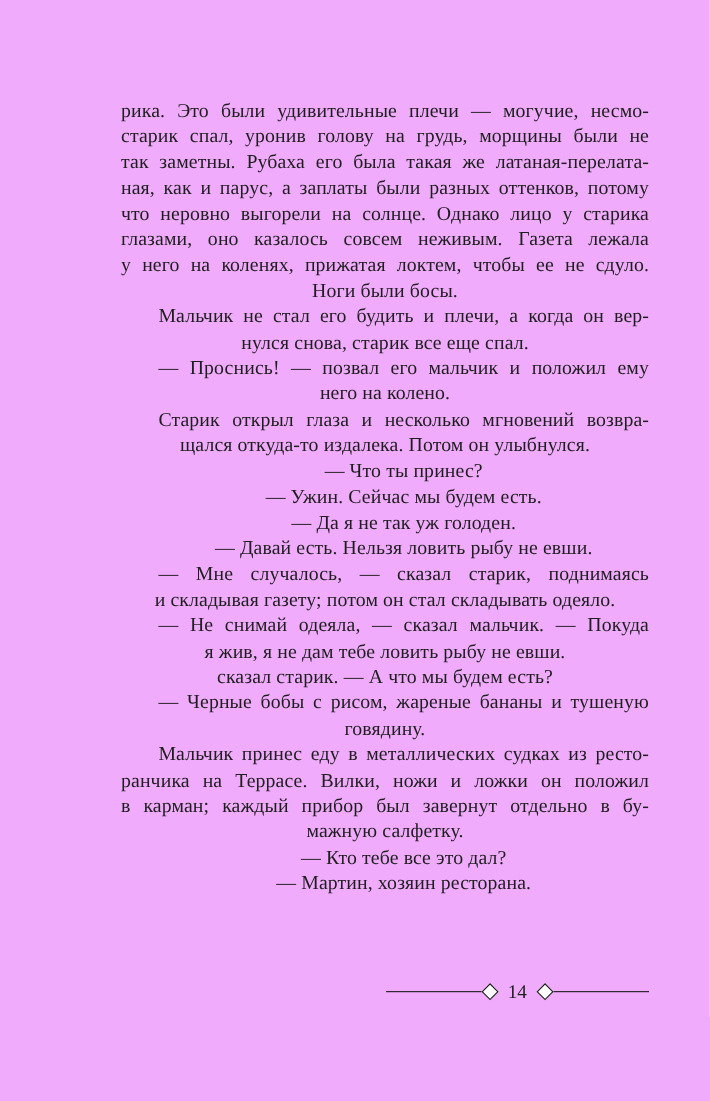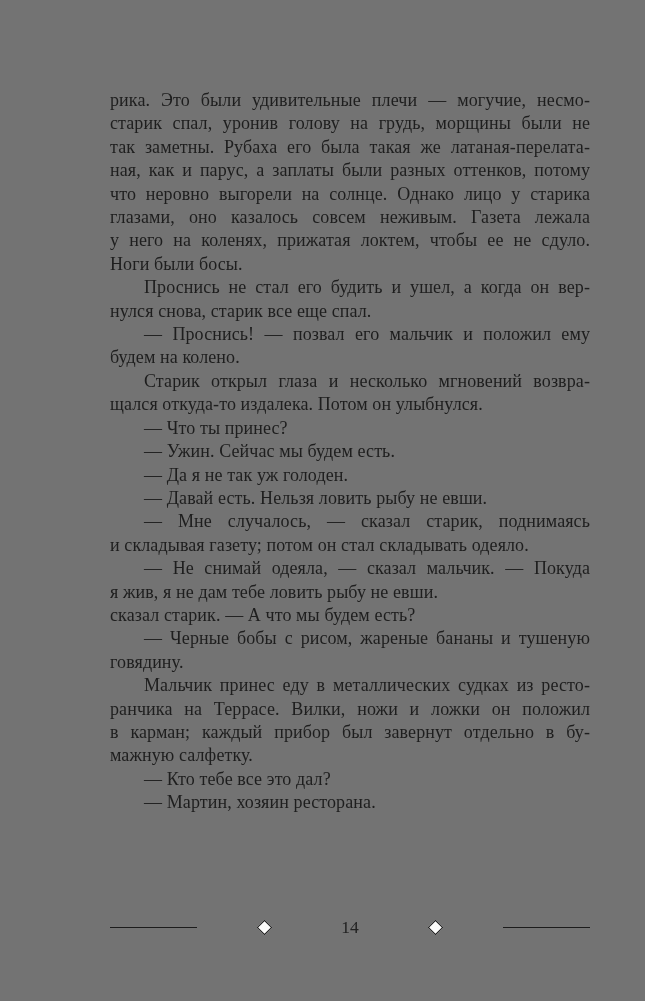--- a/index.html
+++ b/index.html
@@ -10,54 +10,53 @@
     width: 645px;
     height: 1001px;
     position: relative;
     background: #fcfcfb;
     overflow: hidden;
     font-family: "Liberation Serif", "DejaVu Serif", serif;
   }
   .page {
     position: absolute;
     inset: 0;
-    background: #737373;
+    background: #f0abfc;
   }
   .text-block {
     position: absolute;
     left: 110px;
     top: 89px;
     width: 480px;
     color: #1e1e1e;
     font-size: 18px;
     line-height: 23.4px;
     letter-spacing: 0.1px;
   }
   .line {
-    text-align: left;
+    text-align: center;
     min-height: 23.4px;
   }
   .line.just {
     text-align: justify;
     text-align-last: justify;
   }
   .line.indent {
     text-indent: 34px;
   }
   .footer {
     position: absolute;
     left: 110px;
     width: 480px;
     top: 892px;
     height: 18px;
     display: flex;
     align-items: center;
-    justify-content: space-between;
+    justify-content: flex-end;
     color: #1e1e1e;
-    margin-top: 26px;
   }
   .rule {
     display: block;
     width: 87px;
     height: 0;
     border-top: 1.5px solid #1c1c1c;
   }
   .diamond {
     display: block;
     width: 9px;
@@ -81,24 +80,24 @@
 
   <main class="text-block">
       <div class="line just">рика. Это были удивительные плечи — могучие, несмо-</div>
       <div class="line just">старик спал, уронив голову на грудь, морщины были не</div>
       <div class="line just">так заметны. Рубаха его была такая же латаная-перелата-</div>
       <div class="line just">ная, как и парус, а заплаты были разных оттенков, потому</div>
       <div class="line just">что неровно выгорели на солнце. Однако лицо у старика</div>
       <div class="line just">глазами, оно казалось совсем неживым. Газета лежала</div>
       <div class="line just">у него на коленях, прижатая локтем, чтобы ее не сдуло.</div>
       <div class="line">Ноги были босы.</div>
-      <div class="line just indent">Проснись не стал его будить и ушел, а когда он вер-</div>
+      <div class="line just indent">Мальчик не стал его будить и плечи, а когда он вер-</div>
       <div class="line">нулся снова, старик все еще спал.</div>
       <div class="line just indent">— Проснись! — позвал его мальчик и положил ему</div>
-      <div class="line">будем на колено.</div>
+      <div class="line">него на колено.</div>
       <div class="line just indent">Старик открыл глаза и несколько мгновений возвра-</div>
       <div class="line">щался откуда-то издалека. Потом он улыбнулся.</div>
       <div class="line indent">— Что ты принес?</div>
       <div class="line indent">— Ужин. Сейчас мы будем есть.</div>
       <div class="line indent">— Да я не так уж голоден.</div>
       <div class="line indent">— Давай есть. Нельзя ловить рыбу не евши.</div>
       <div class="line just indent">— Мне случалось, — сказал старик, поднимаясь</div>
       <div class="line">и складывая газету; потом он стал складывать одеяло.</div>
       <div class="line just indent">— Не снимай одеяла, — сказал мальчик. — Покуда</div>
       <div class="line">я жив, я не дам тебе ловить рыбу не евши.</div>

